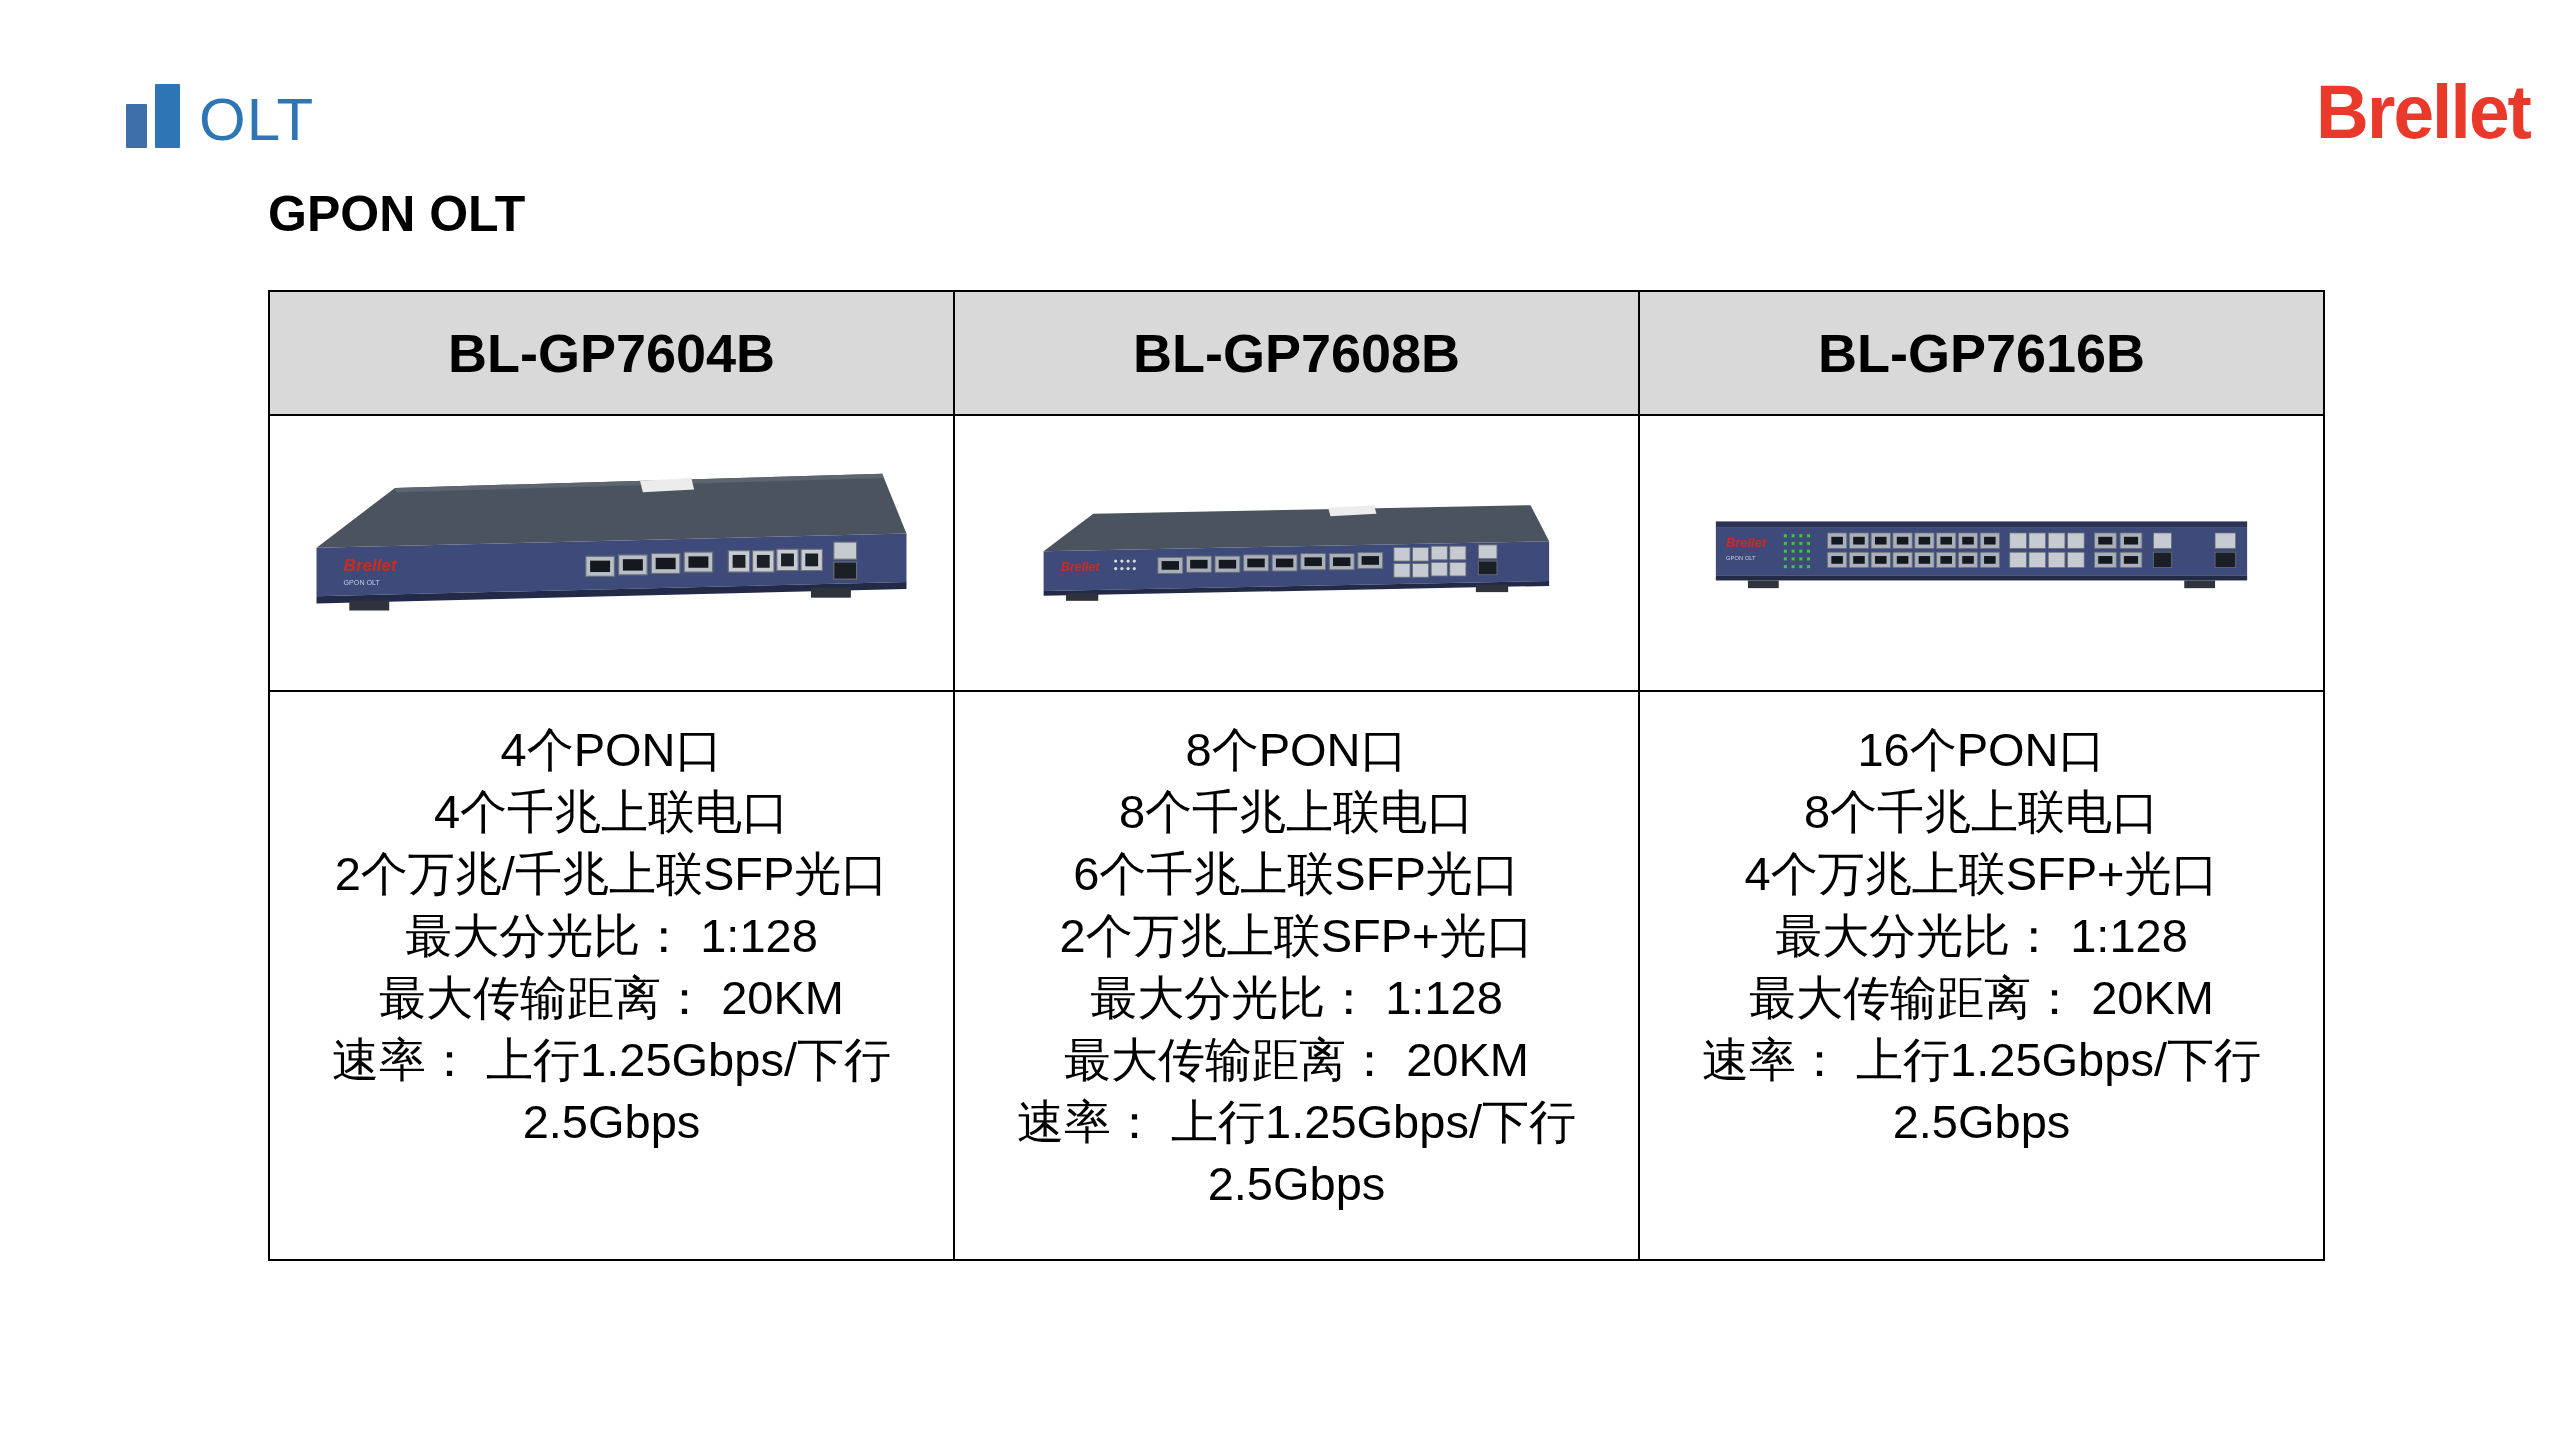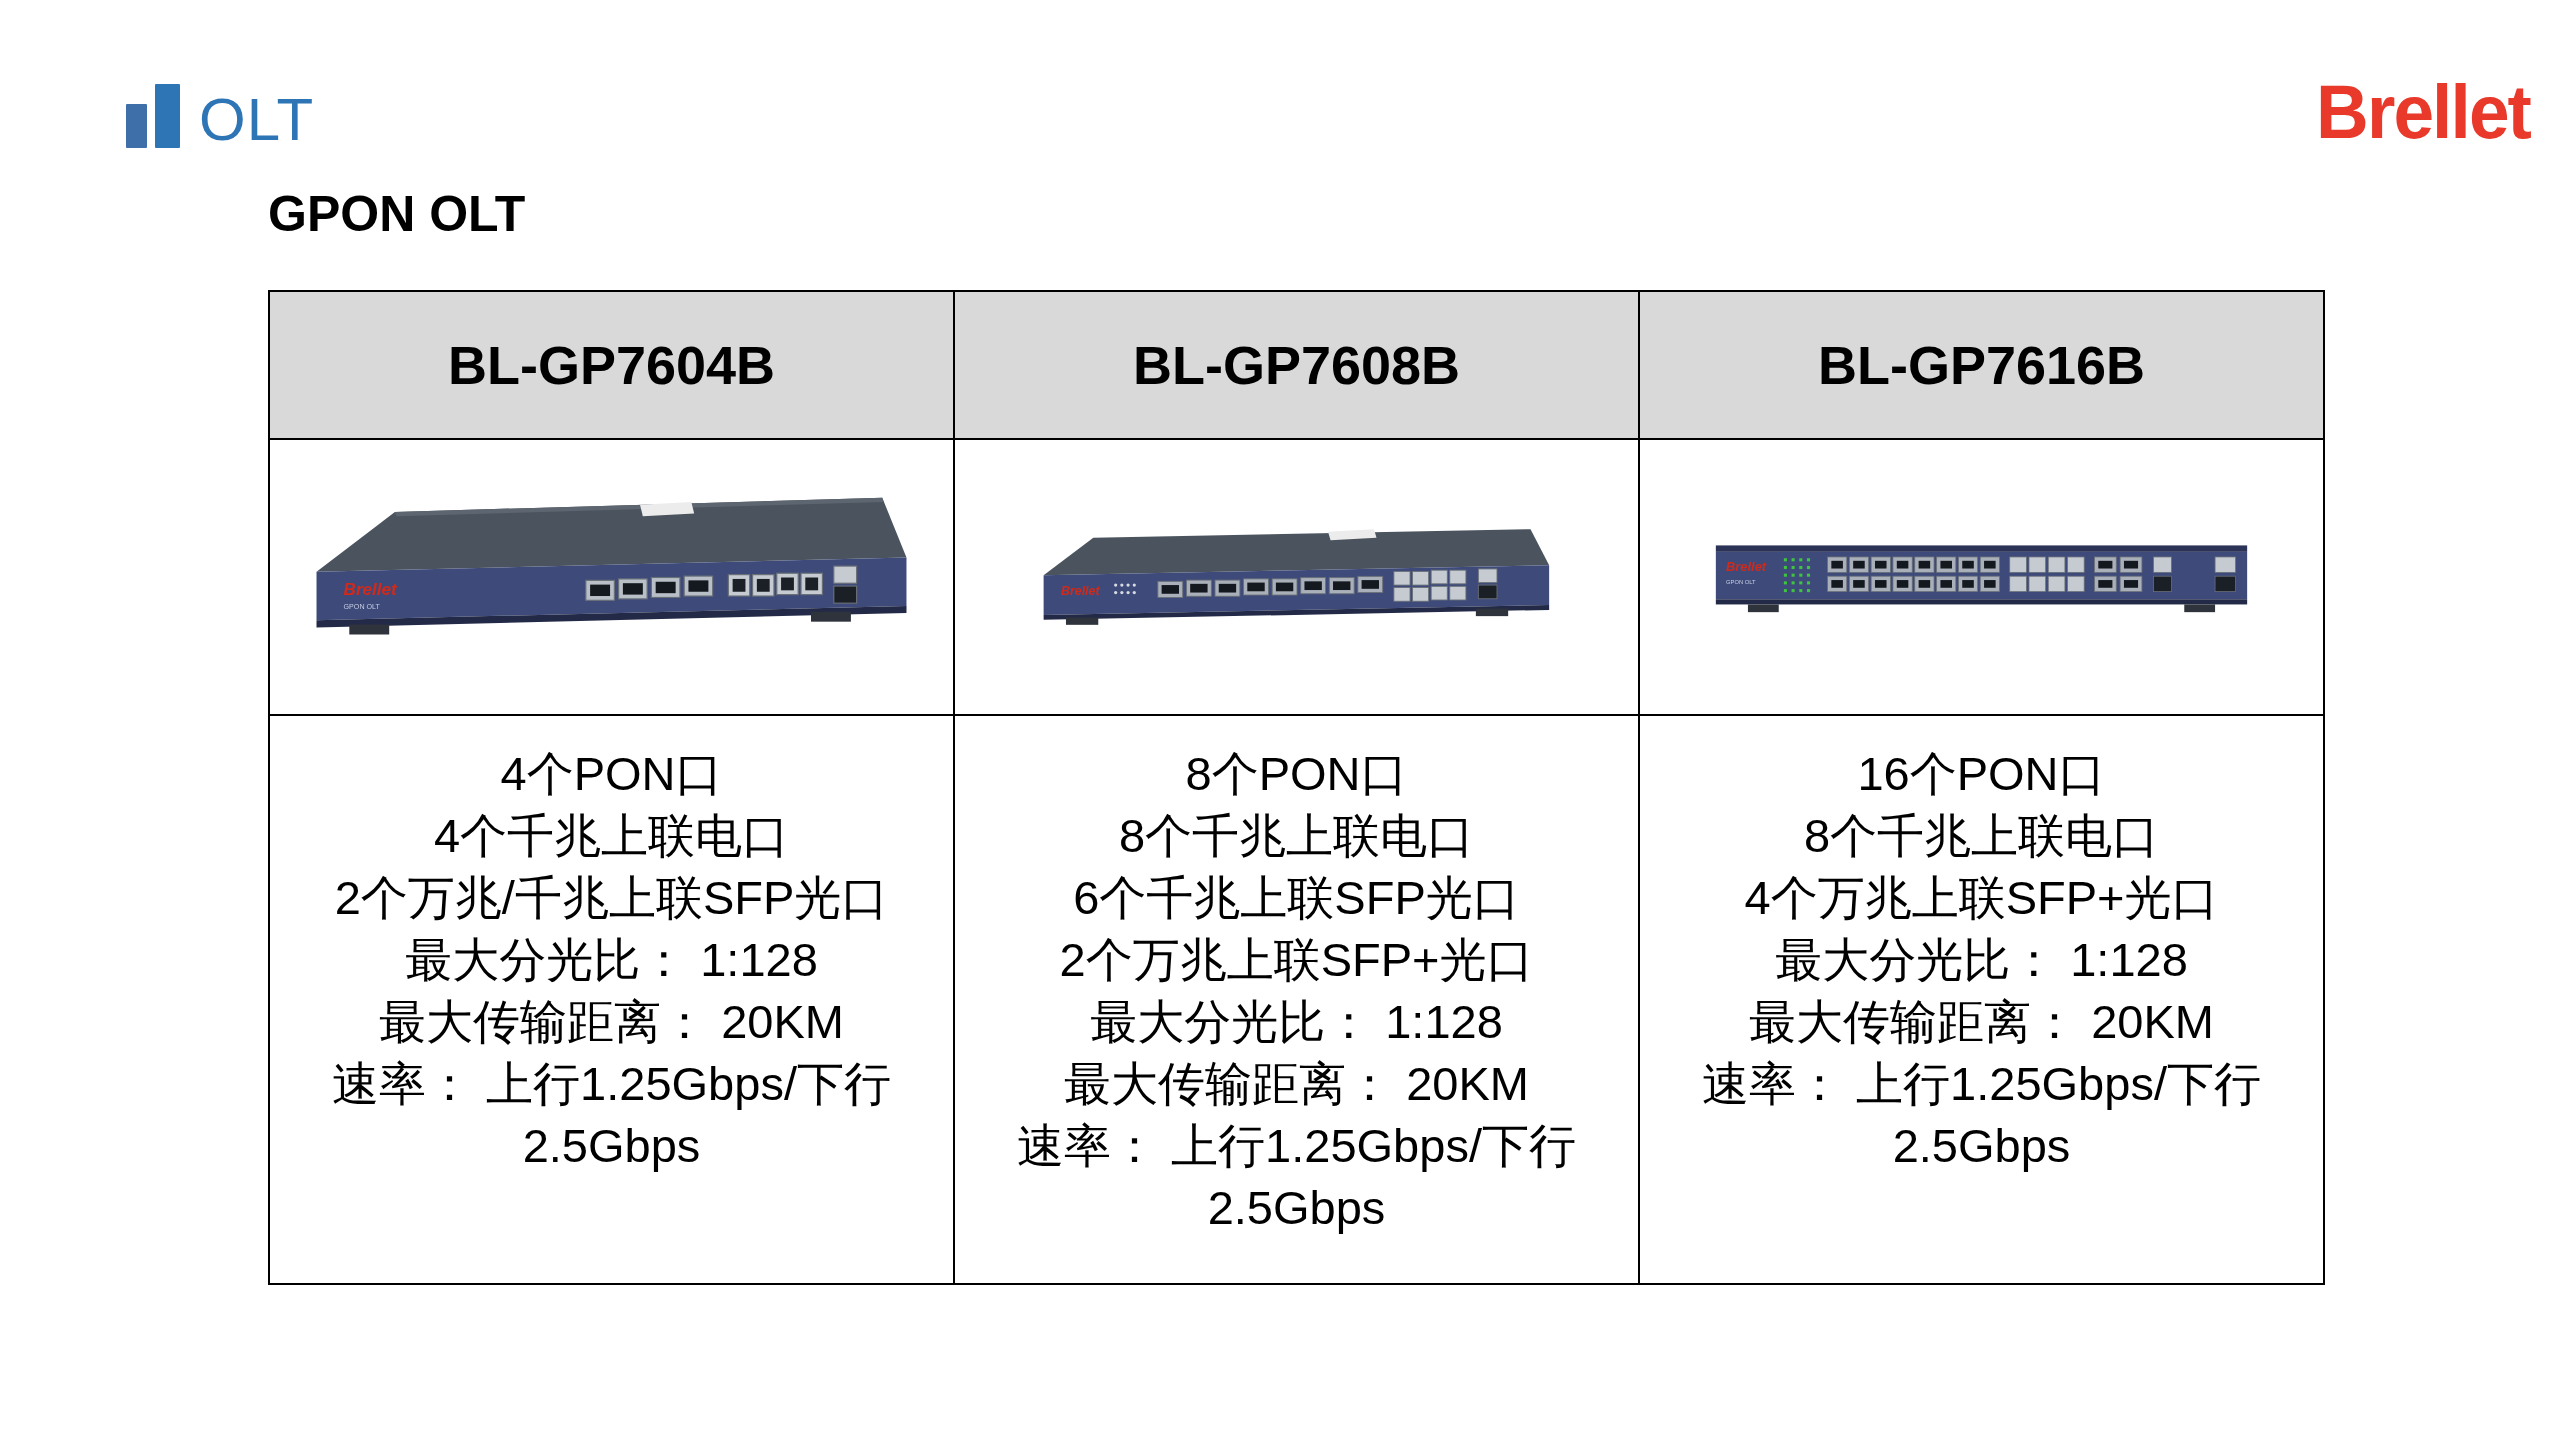--- a/index.html
+++ b/index.html
@@ -60,21 +60,21 @@
     position:absolute;
     top:290px; left:268px;
     width:2057px;
     border-collapse:collapse;
     table-layout:fixed;
   }
   .spec-table th, .spec-table td {
     border:2.9px solid #000;
   }
   .spec-table th {
-    height:148px;
+    height:124px;
     background:#d9d9d9;
     font-size:54px;
     font-weight:bold;
     color:#000;
     text-align:center;
     vertical-align:middle;
   }
   td.image-cell {
     height:276px;
     background:#ffffff;

